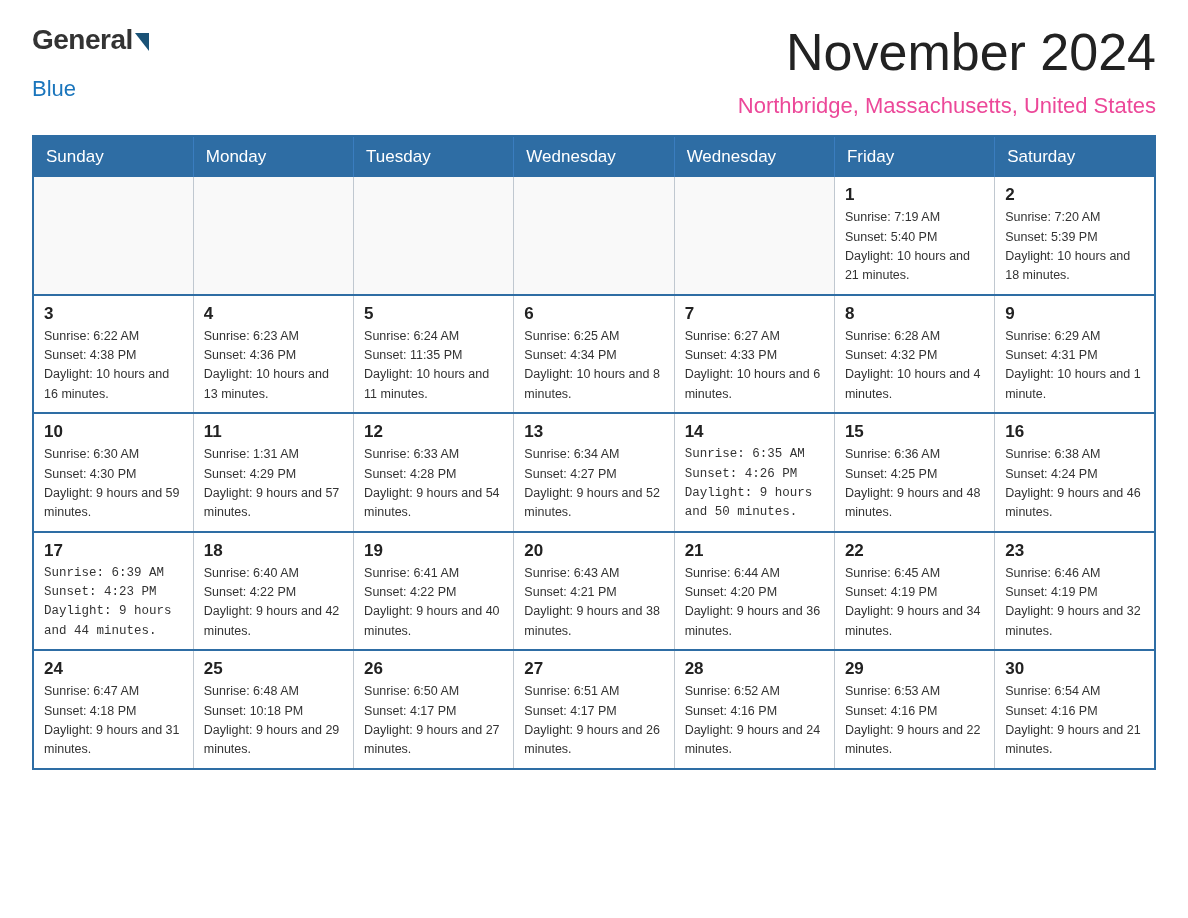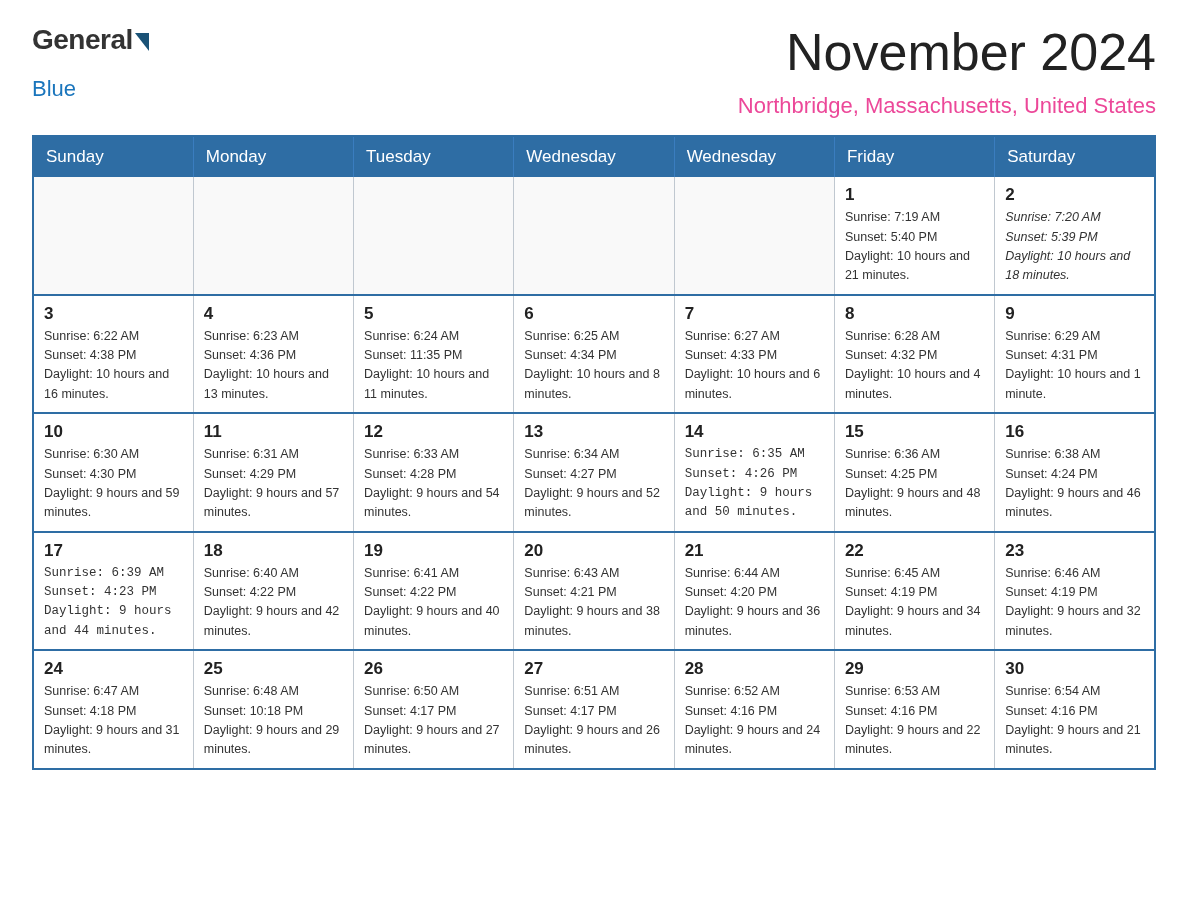--- a/index.html
+++ b/index.html
@@ -146,21 +146,21 @@
         <td class="empty-cell"></td>
         <td class="empty-cell"></td>
         <td>
           <div class="day-number">1</div>
           <div class="day-info" style="white-space: pre-line;">Sunrise: 7:19 AM
 Sunset: 5:40 PM
 Daylight: 10 hours and 21 minutes.</div>
         </td>
         <td>
           <div class="day-number">2</div>
-          <div class="day-info" style="white-space: pre-line; font-style: italic;">Sunrise: 7:20 AM
+          <div class="day-info" style="white-space: pre-line;">Sunrise: 7:20 AM
 Sunset: 5:39 PM
 Daylight: 10 hours and 18 minutes.</div>
         </td>
       </tr>
       <tr>
         <td>
           <div class="day-number">3</div>
           <div class="day-info" style="white-space: pre-line;">Sunrise: 6:22 AM
 Sunset: 4:38 PM
 Daylight: 10 hours and 16 minutes.</div>
@@ -204,21 +204,21 @@
       </tr>
       <tr>
         <td>
           <div class="day-number">10</div>
           <div class="day-info" style="white-space: pre-line;">Sunrise: 6:30 AM
 Sunset: 4:30 PM
 Daylight: 9 hours and 59 minutes.</div>
         </td>
         <td>
           <div class="day-number">11</div>
-          <div class="day-info" style="white-space: pre-line;">Sunrise: 6:31 AM
+          <div class="day-info" style="white-space: pre-line;">Sunrise: 1:31 AM
 Sunset: 4:29 PM
 Daylight: 9 hours and 57 minutes.</div>
         </td>
         <td>
           <div class="day-number">12</div>
           <div class="day-info" style="white-space: pre-line;">Sunrise: 6:33 AM
 Sunset: 4:28 PM
 Daylight: 9 hours and 54 minutes.</div>
         </td>
         <td>

